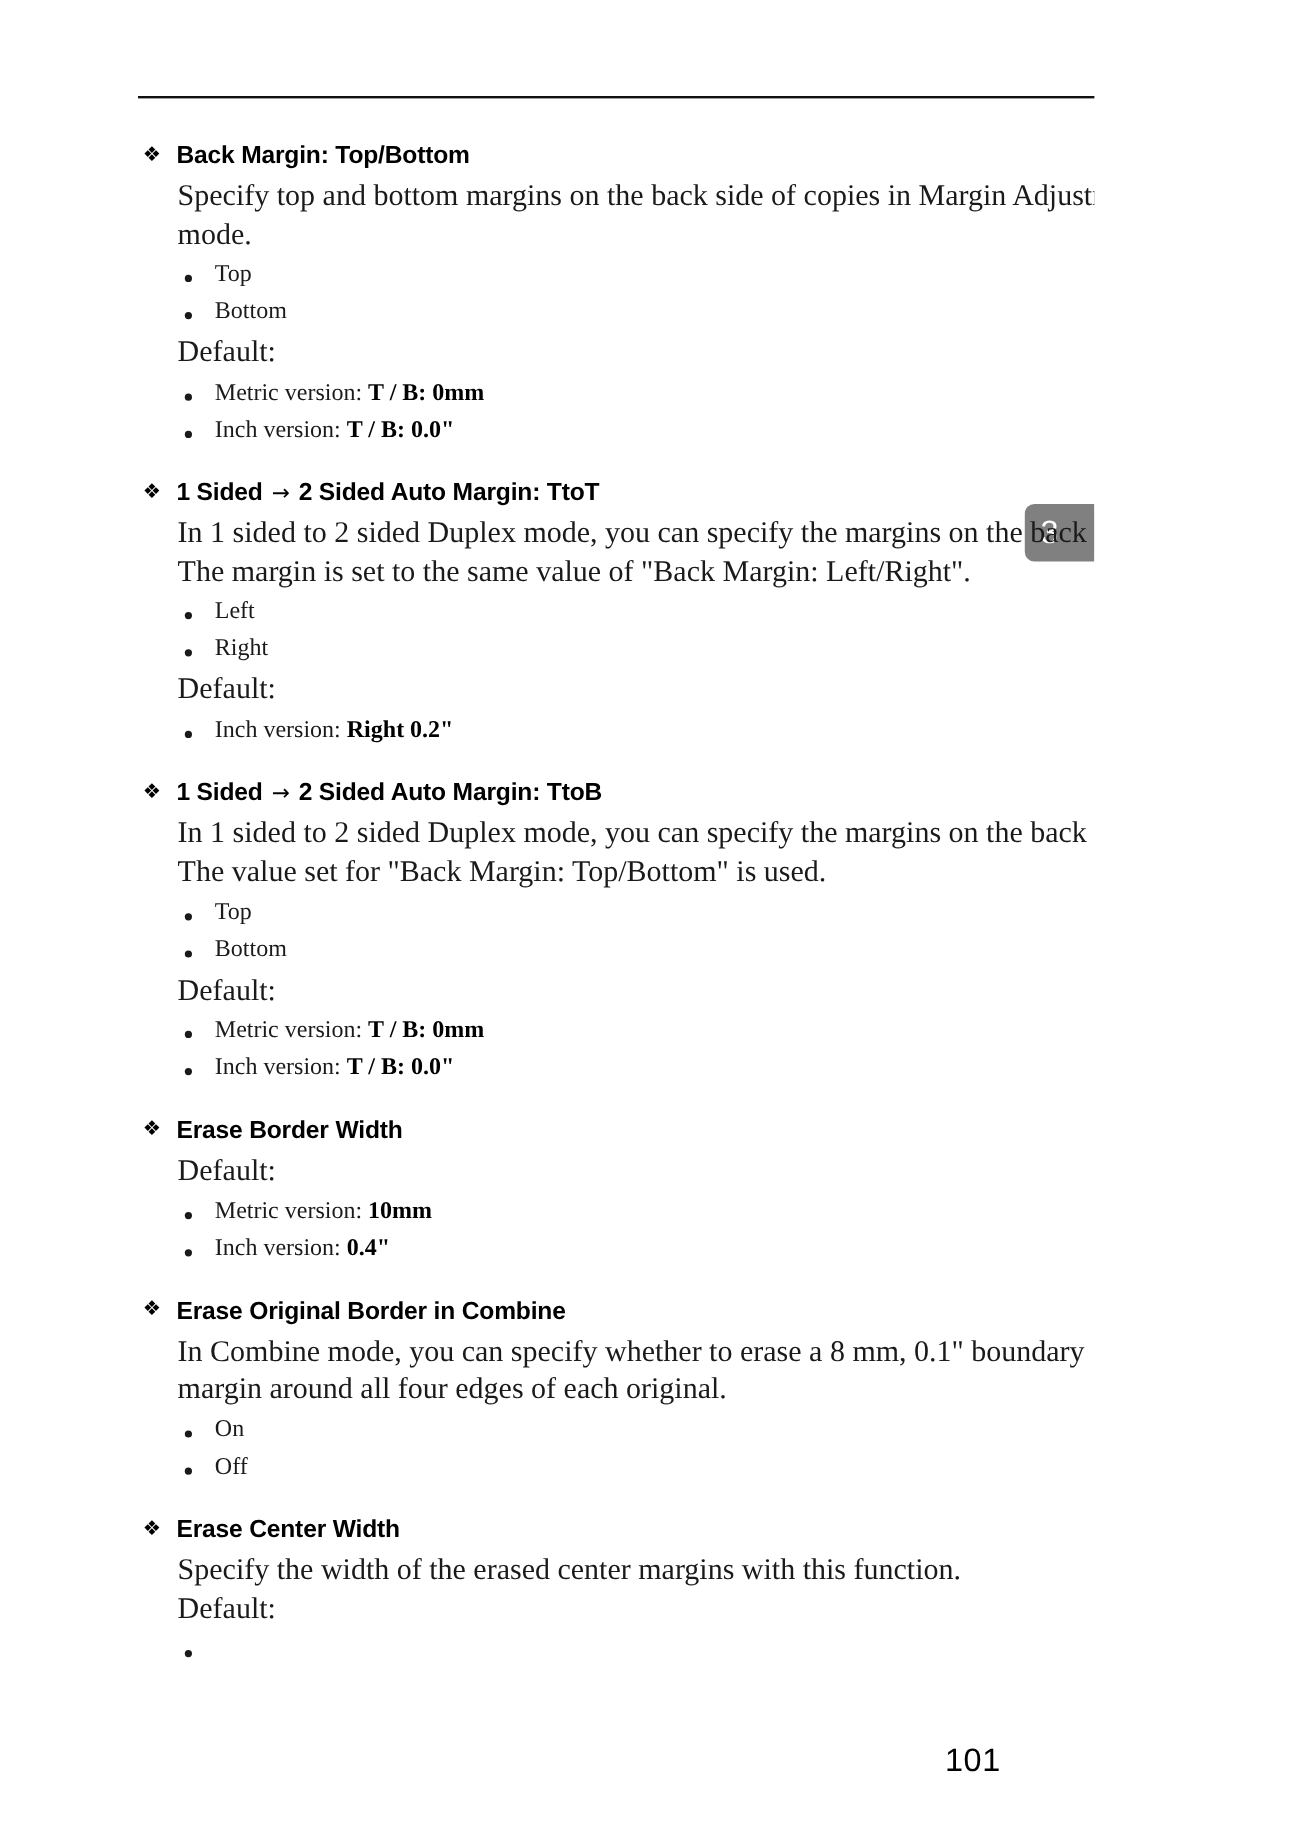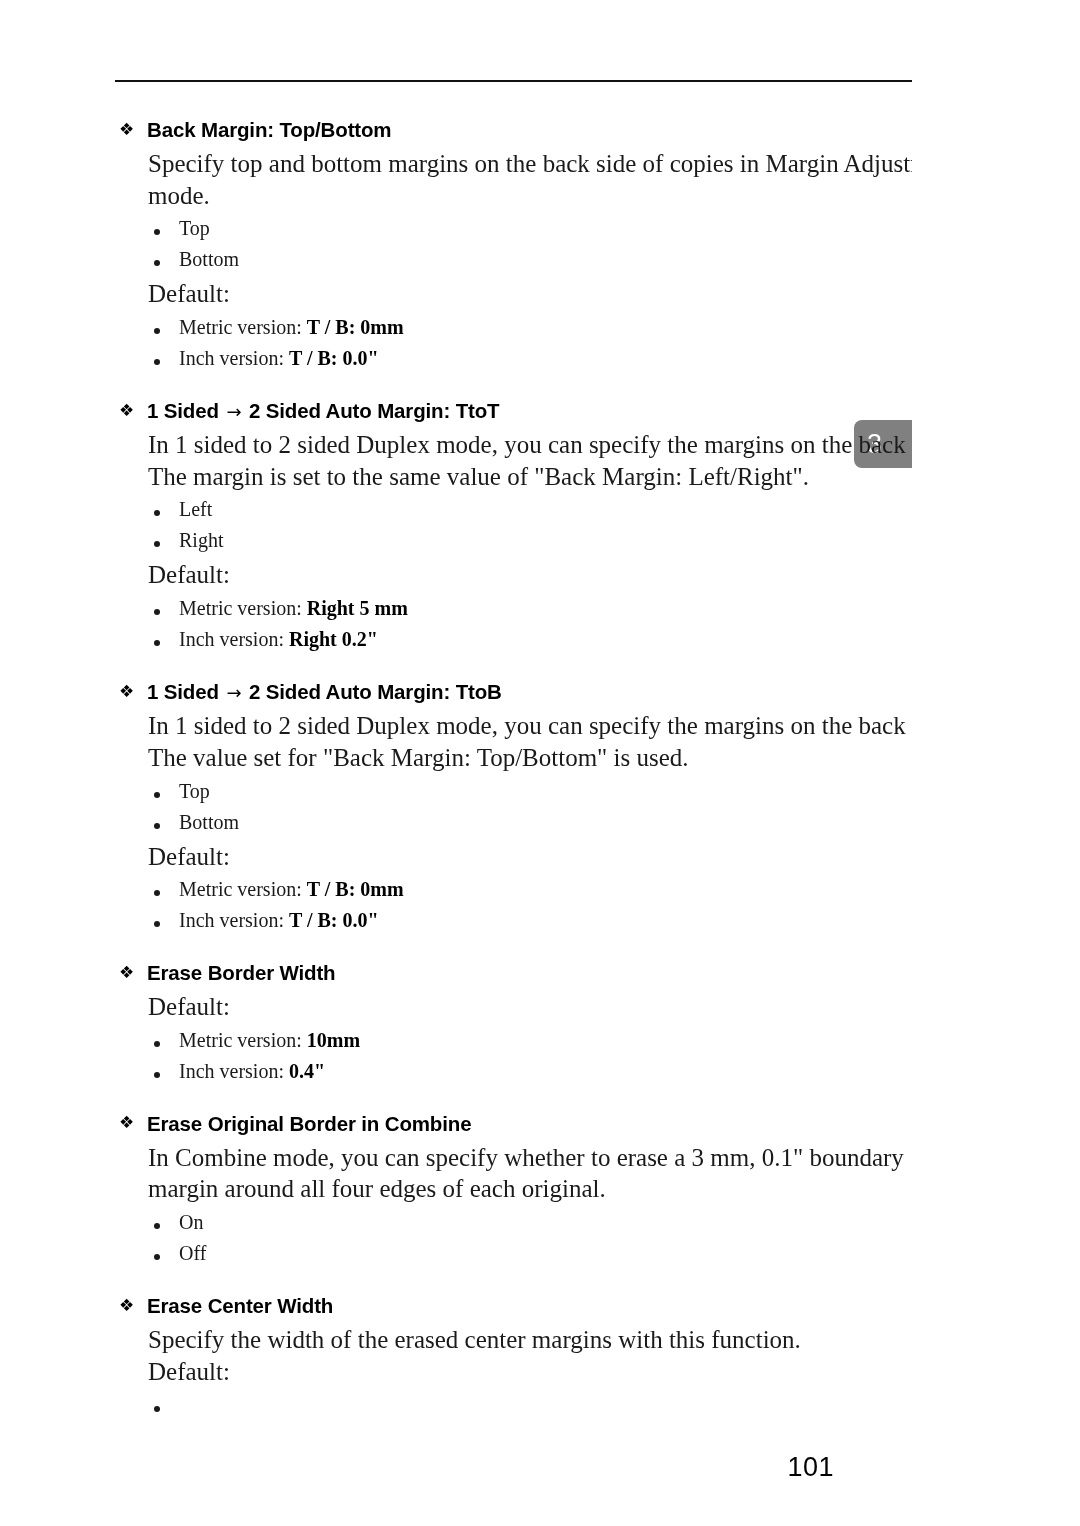--- a/index.html
+++ b/index.html
@@ -204,21 +204,20 @@
       <div class="sec-head">
         <span class="diamond-marker">❖</span><span>1 Sided </span><span class="arrow-glyph">→</span><span> 2 Sided Auto Margin: TtoT</span>
       </div>
       <p class="para">In 1 sided to 2 sided Duplex mode, you can specify the margins on the back side. The margin is set to the same value of "Back Margin: Left/Right".</p>
       <ul class="bullets">
         <li>Left</li>
         <li class="is-bold">Right</li>
       </ul>
       <p class="plain-line">Default:</p>
       <ul class="bullets">
-        <li><span>Metric version: </span><b>Right 5 mm</b></li>
         <li><span>Inch version: </span><b>Right 0.2"</b></li>
       </ul>
     </div>
 
     <div class="gap-md"></div>
 
     <div class="section">
       <div class="sec-head">
         <span class="diamond-marker">❖</span><span>1 Sided </span><span class="arrow-glyph">→</span><span> 2 Sided Auto Margin: TtoB</span>
       </div>
@@ -246,21 +245,21 @@
         <li><span>Inch version: </span><b>0.4"</b></li>
       </ul>
     </div>
 
     <div class="gap-md"></div>
 
     <div class="section">
       <div class="sec-head">
         <span class="diamond-marker">❖</span><span>Erase Original Border in Combine</span>
       </div>
-      <p class="para">In Combine mode, you can specify whether to erase a 3 mm, 0.1" boundary margin around all four edges of each original.</p>
+      <p class="para">In Combine mode, you can specify whether to erase a 8 mm, 0.1" boundary margin around all four edges of each original.</p>
       <ul class="bullets">
         <li class="is-bold">On</li>
         <li>Off</li>
       </ul>
     </div>
 
     <div class="gap-md"></div>
 
     <div class="section">
       <div class="sec-head">

